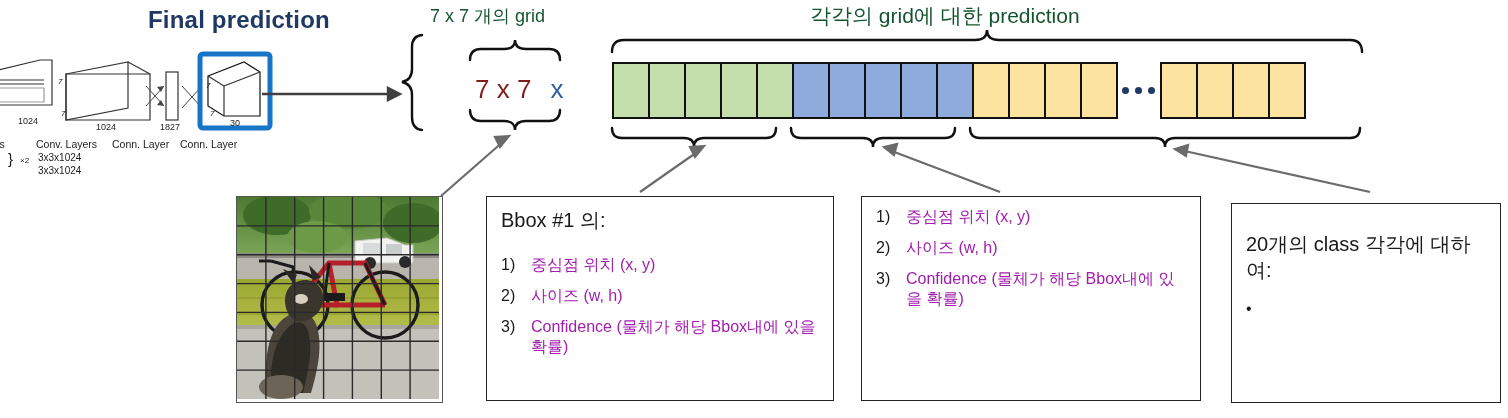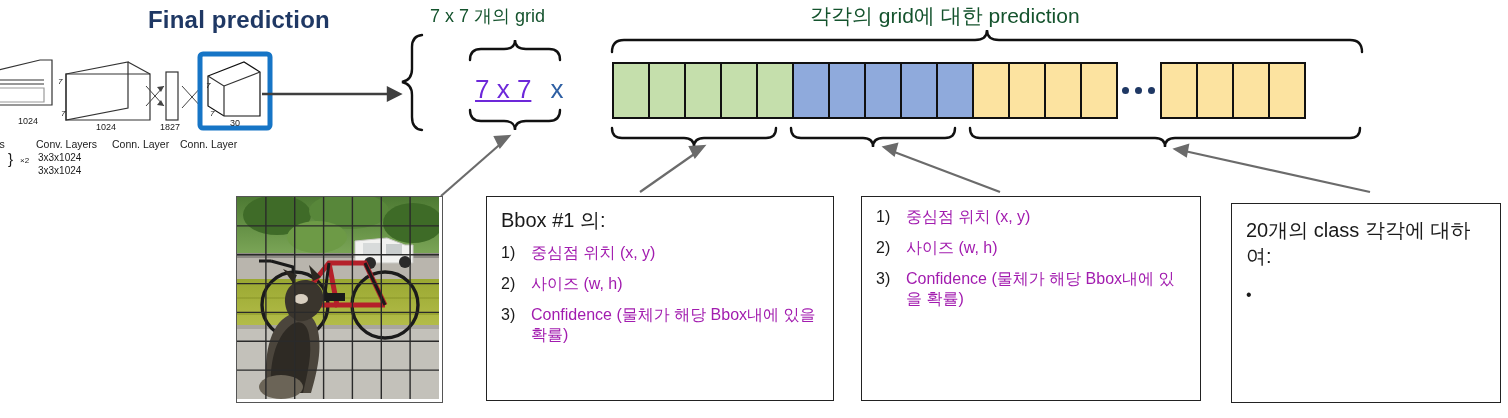--- a/index.html
+++ b/index.html
@@ -21,46 +21,46 @@
     left:148px;top:6px;font-size:24px;font-weight:bold;color:#1F3864;
     letter-spacing:.2px;white-space:nowrap;
   }
 
   
   .hdr{color:#14532d;white-space:nowrap;}
   #grid-count-label{left:430px;top:4px;font-size:18px;}
   #per-grid-label{left:810px;top:2px;font-size:21px;}
 
   #dim-label{left:475px;top:74px;font-size:26px;color:#2E5FA3;white-space:nowrap;}
-  #dim-label .num{color:#6d28d9;text-decoration:underline;}
+  #dim-label .num{color:#7f1d1d;}
 
   
   #cell-strip{left:612px;top:62px;height:57px;display:flex;align-items:stretch;}
   .cell{width:38px;height:57px;border:2px solid #111;margin-right:-2px;box-sizing:border-box;}
   .cell.green{background:#C5DFAC;}
   .cell.blue{background:#8FAADC;}
   .cell.yellow{background:#FCE3A0;}
   .ellipsis{
     width:44px;display:flex;align-items:center;justify-content:center;gap:6px;
   }
   .ellipsis i{width:7px;height:7px;border-radius:50%;background:#1F3864;display:block;}
 
   
   .tbox{
     border:1.6px solid #222;background:#fff;box-sizing:border-box;
     padding:10px 12px 8px 14px;
   }
-  .tbox .title{font-size:20px;color:#1a1a1a;margin-bottom:9px;white-space:nowrap;}
+  .tbox .title{font-size:20px;color:#1a1a1a;margin-bottom:21px;white-space:nowrap;}
   .tbox ol{margin:0;padding:0;list-style:none;}
   .tbox li{display:flex;font-size:16px;line-height:1.25;margin-bottom:11px;}
   .tbox li .n{width:30px;flex:none;color:#1a1a1a;}
   .tbox li .t{color:#a21caf;}
   #bbox1-box{left:486px;top:196px;width:348px;height:205px;}
   #bbox2-box{left:861px;top:196px;width:340px;height:205px;}
-  #class-box{left:1231px;top:203px;width:270px;height:200px;padding-top:14px;}
+  #class-box{left:1231px;top:203px;width:270px;height:200px;padding-top:28px;}
   #class-box .title{font-size:20px;line-height:1.28;white-space:normal;margin-bottom:16px;}
   #class-box .bullet{display:flex;font-size:16px;line-height:1.3;}
   #class-box .bullet .dot{width:26px;flex:none;}
 
   
   #photo-figure{left:236px;top:196px;width:205px;height:205px;border:1.5px solid #555;}
   #photo-figure svg{display:block;}
 
   
   #overlay{left:0;top:0;width:1508px;height:418px;pointer-events:none;}

